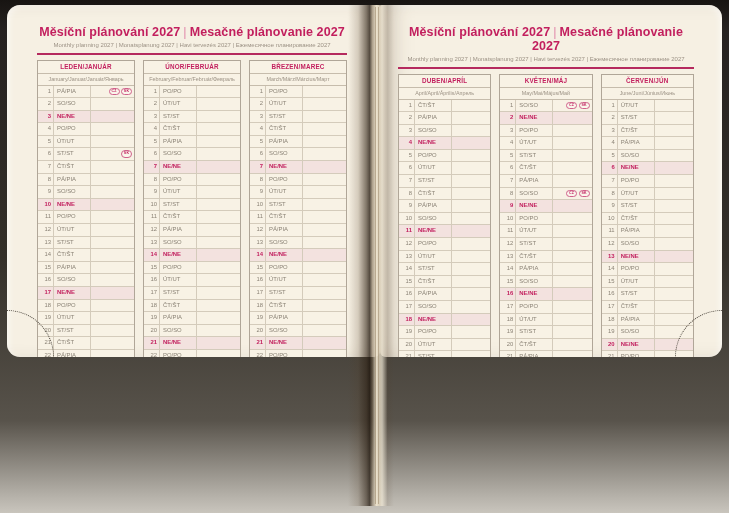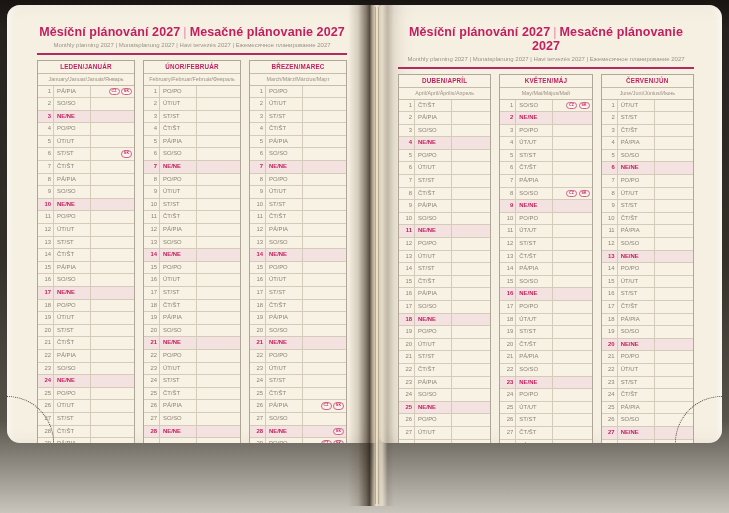--- a/index.html
+++ b/index.html
@@ -3,21 +3,21 @@
 <meta charset="utf-8">
 <style>
   html,body{margin:0;padding:0;}
   body{
     width:729px;height:513px;overflow:hidden;position:relative;
     background:linear-gradient(180deg,#171412 0%,#262220 6%,#343029 50%,#58534b 82%,#b7b3ab 97%,#c9c5bd 100%);
     font-family:"Liberation Sans","DejaVu Sans",sans-serif;
     -webkit-font-smoothing:antialiased;
   }
   .page{
-    position:absolute;top:5px;height:438px;background:#f6f0e3;overflow:hidden;
+    position:absolute;top:5px;height:352px;background:#f6f0e3;overflow:hidden;
     box-sizing:border-box;
   }
   .page-left{
     left:7px;width:373px;border-radius:13px 3px 6px 13px;
     padding:20px 33px 0 30px;
     box-shadow:inset -18px 0 26px -16px rgba(70,48,25,.45), inset 2px 2px 6px rgba(255,255,255,.6);
   }
   .page-right{
     left:380px;width:342px;border-radius:3px 13px 13px 6px;
     padding:20px 28px 0 18px;

